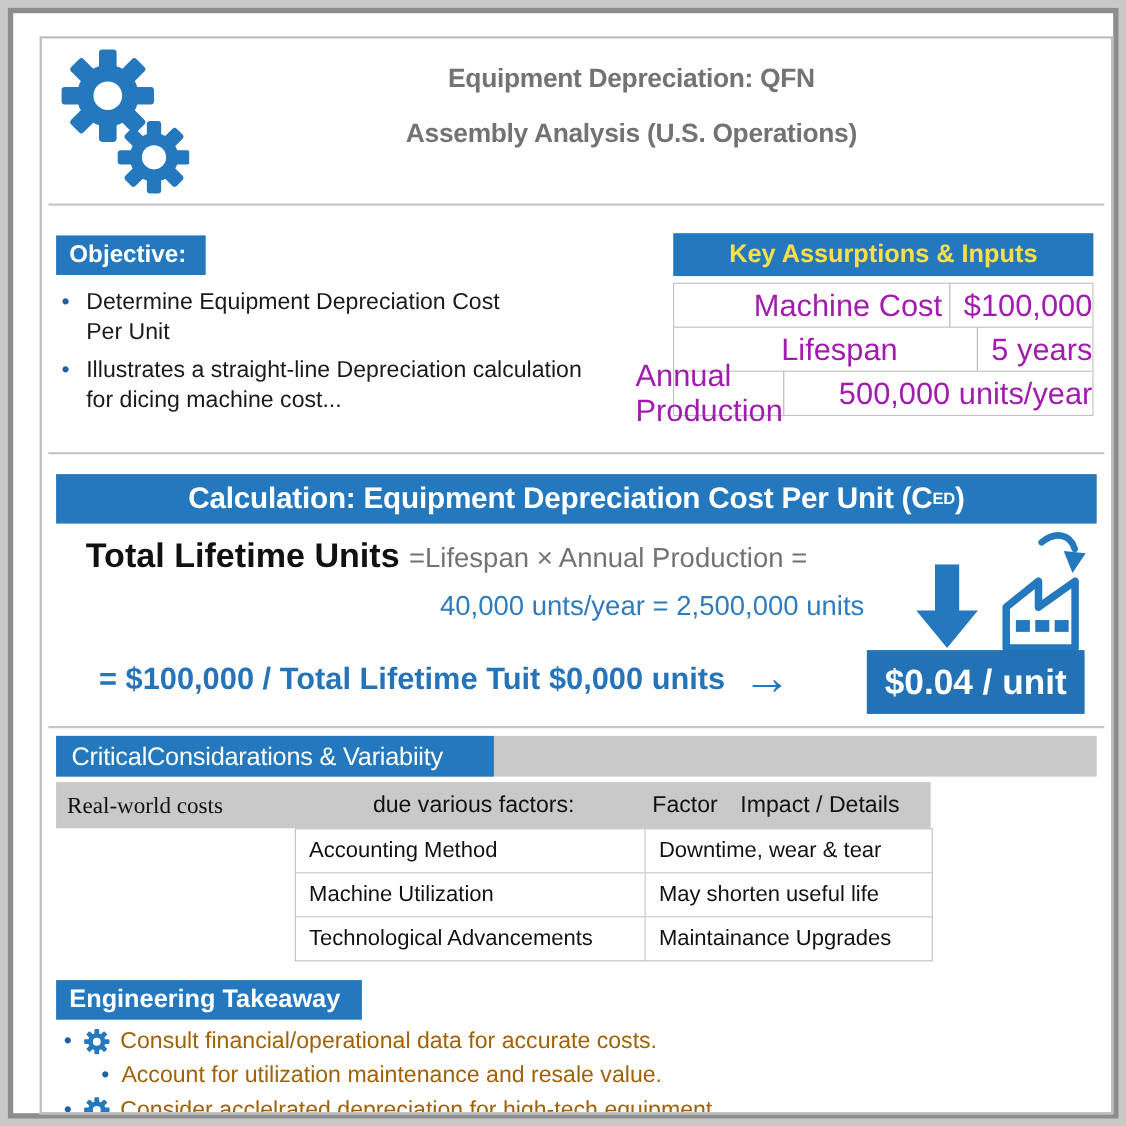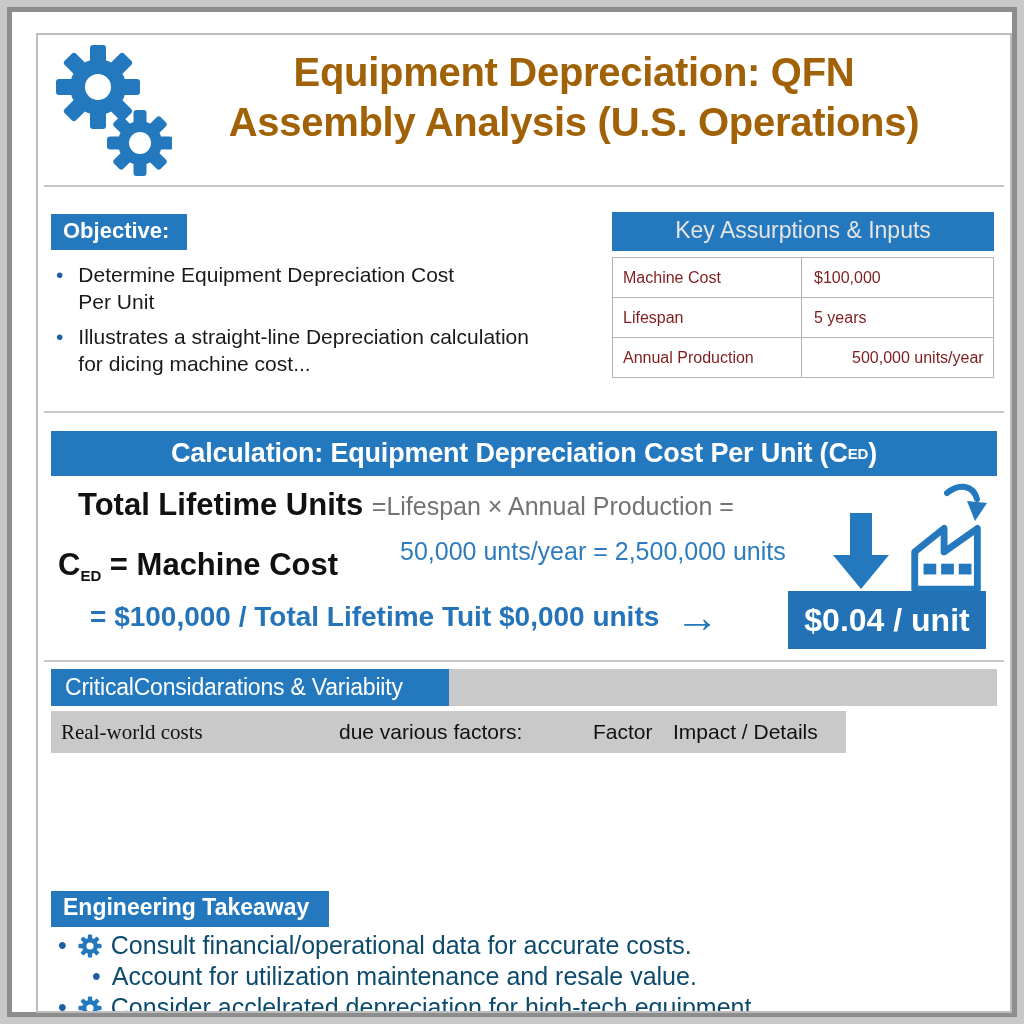--- a/index.html
+++ b/index.html
@@ -19,43 +19,43 @@
     border:2px solid #bdbdbd; background:#ffffff;
     overflow:hidden;
   }
   .hr { position:absolute; left:6px; right:6px; height:2px; background:#c6c6c6; }
   #hr1 { top:150px; } #hr2 { top:376px; } #hr3 { top:625px; }
 
   
   .gears { position:absolute; left:14px; top:4px; }
   .title {
     position:absolute; left:130px; top:12px; width:812px;
-    text-align:center; color:#a16207; font-weight:bold;
-    font-size:40px; line-height:50px; letter-spacing:-0.3px;
+    text-align:center; color:#737373; font-weight:bold;
+    font-size:24px; line-height:50px; letter-spacing:-0.3px;
   }
 
   
   .obj-label {
     position:absolute; left:13px; top:179px;
     background:#2478bd; color:#fff; font-size:22px; font-weight:bold;
     padding:4px 18px 6px 12px;
   }
   .obj-list { position:absolute; left:18px; top:226px; }
   .bullet { display:flex; margin-bottom:8px; font-size:21px; color:#1a1a1a; line-height:27px; }
   .bullet::before { content:"•"; color:#1f5fa6; margin-right:15px; }
   .w1 { width:420px; } .w2 { width:500px; }
 
   
   .assump { position:absolute; left:574px; top:177px; width:382px; }
   .assump-head {
-    background:#2478bd; color:#e5e5e5; text-align:center;
-    font-weight:normal; font-size:23px; padding:5px 0 7px;
+    background:#2478bd; color:#fde047; text-align:center;
+    font-weight:bold; font-size:23px; padding:5px 0 7px;
   }
   .assump-table { margin-top:6px; border:1px solid #b3b3b3; }
-  .a-row { display:flex; border-bottom:1px solid #b3b3b3; height:39px; align-items:center; font-size:16px; color:#7f1d1d; background:#fff; }
+  .a-row { display:flex; border-bottom:1px solid #b3b3b3; height:39px; align-items:center; font-size:28px; color:#a21caf; background:#fff;justify-content:flex-end; }
   .a-row:last-child { border-bottom:none;gap:38px; }
   .a-label { width:178px; border-right:1px solid #b3b3b3; padding-left:10px; height:100%; display:flex; align-items:center; }
   .a-value { padding-left:12px; white-space:nowrap; }
 
   
   .calc-banner {
     position:absolute; left:13px; top:396px; width:946px; height:45px;
     background:#2478bd; color:#fff; display:flex; align-items:center; justify-content:center;
     font-size:27px; font-weight:bold; letter-spacing:-0.2px;
   }
@@ -95,21 +95,21 @@
   .f-factor { width:318px; padding-left:12px; border-right:1px solid #c4c4c4; height:100%; display:flex; align-items:center; box-sizing:border-box; }
   .f-impact { padding-left:12px; }
 
   
   .take-title {
     position:absolute; left:13px; top:856px;
     background:#2478bd; color:#fff; font-size:23px; font-weight:bold;
     padding:3px 20px 6px 12px;
   }
   .take-list { position:absolute; left:20px; top:897px; }
-  .t-line { display:flex; align-items:center; margin-bottom:4px; font-size:25px; color:#0c4a6e; height:27px; white-space:nowrap; }
+  .t-line { display:flex; align-items:flex-end; margin-bottom:4px; font-size:21px; color:#a16207; height:27px; white-space:nowrap; }
   .t-line::before { content:"•"; color:#1f5fa6; margin-right:11px; }
   .t-line.indent { margin-left:34px; }
   .gear-bullet { margin-right:9px; display:inline-flex; }
 </style>
 </head>
 <body>
 
 <div class="slide">
   <div class="panel">
 
@@ -174,24 +174,21 @@
     <div class="calc-banner">
       <span>Calculation: Equipment Depreciation Cost Per Unit  (C</span>
         <span class="subsc">ED</span>
         <span>)</span>
     </div>
 
     <div class="calc-line1">
       <span class="black">Total Lifetime Units</span>
       <span class="blue">=Lifespan × Annual Production =</span>
     </div>
-    <div class="calc-line2">50,000 unts/year = 2,500,000 units</div>
-    <div class="calc-line3">
-      <span>C</span><span class="subsc">ED</span><span> = Machine Cost</span>
-    </div>
+    <div class="calc-line2">40,000 unts/year = 2,500,000 units</div>
     <div class="calc-line4">
       <span>= $100,000 / Total Lifetime Tuit $0,000 units</span>
       <span class="arrow">→</span>
     </div>
 
     <svg class="curved" width="50" height="46" viewBox="0 0 50 46">
       <path d="M6,12 C18,2 32,4 36,18" fill="none" stroke="#2478bd" stroke-width="6" stroke-linecap="round"></path>
       <polygon points="26,20 46,22 34,40" fill="#2478bd"></polygon>
     </svg>
     <svg class="down-arrow" width="56" height="76" viewBox="0 0 56 76">
@@ -210,20 +207,34 @@
     <div class="hr" id="hr3"></div>
 
     <div class="crit-band">
       <div class="crit-title">CriticalConsidarations &amp; Variabiity</div>
     </div>
     <div class="intro-bar">
       <span class="i1">Real-world costs</span>
       <span class="i2">due various factors:</span>
       <span class="i3">Factor</span>
       <span class="i4">Impact / Details</span>
+    </div>
+    <div class="factor-table">
+      <div class="f-row">
+        <div class="f-factor">Accounting Method</div>
+        <div class="f-impact">Downtime, wear &amp; tear</div>
+      </div>
+      <div class="f-row">
+        <div class="f-factor">Machine Utilization</div>
+        <div class="f-impact">May shorten useful life</div>
+      </div>
+      <div class="f-row">
+        <div class="f-factor">Technological Advancements</div>
+        <div class="f-impact">Maintainance Upgrades</div>
+      </div>
     </div>
 
     <div class="take-title">Engineering Takeaway</div>
     <div class="take-list">
       <div class="t-line">
         <svg class="gear-bullet" width="24" height="24" viewBox="0 0 100 100">
           <g transform="translate(50,50)">
             <g fill="#2478bd">
               <rect x="-9" y="-48" width="18" height="96" rx="4"></rect>
               <rect x="-9" y="-48" width="18" height="96" rx="4" transform="rotate(45)"></rect>

